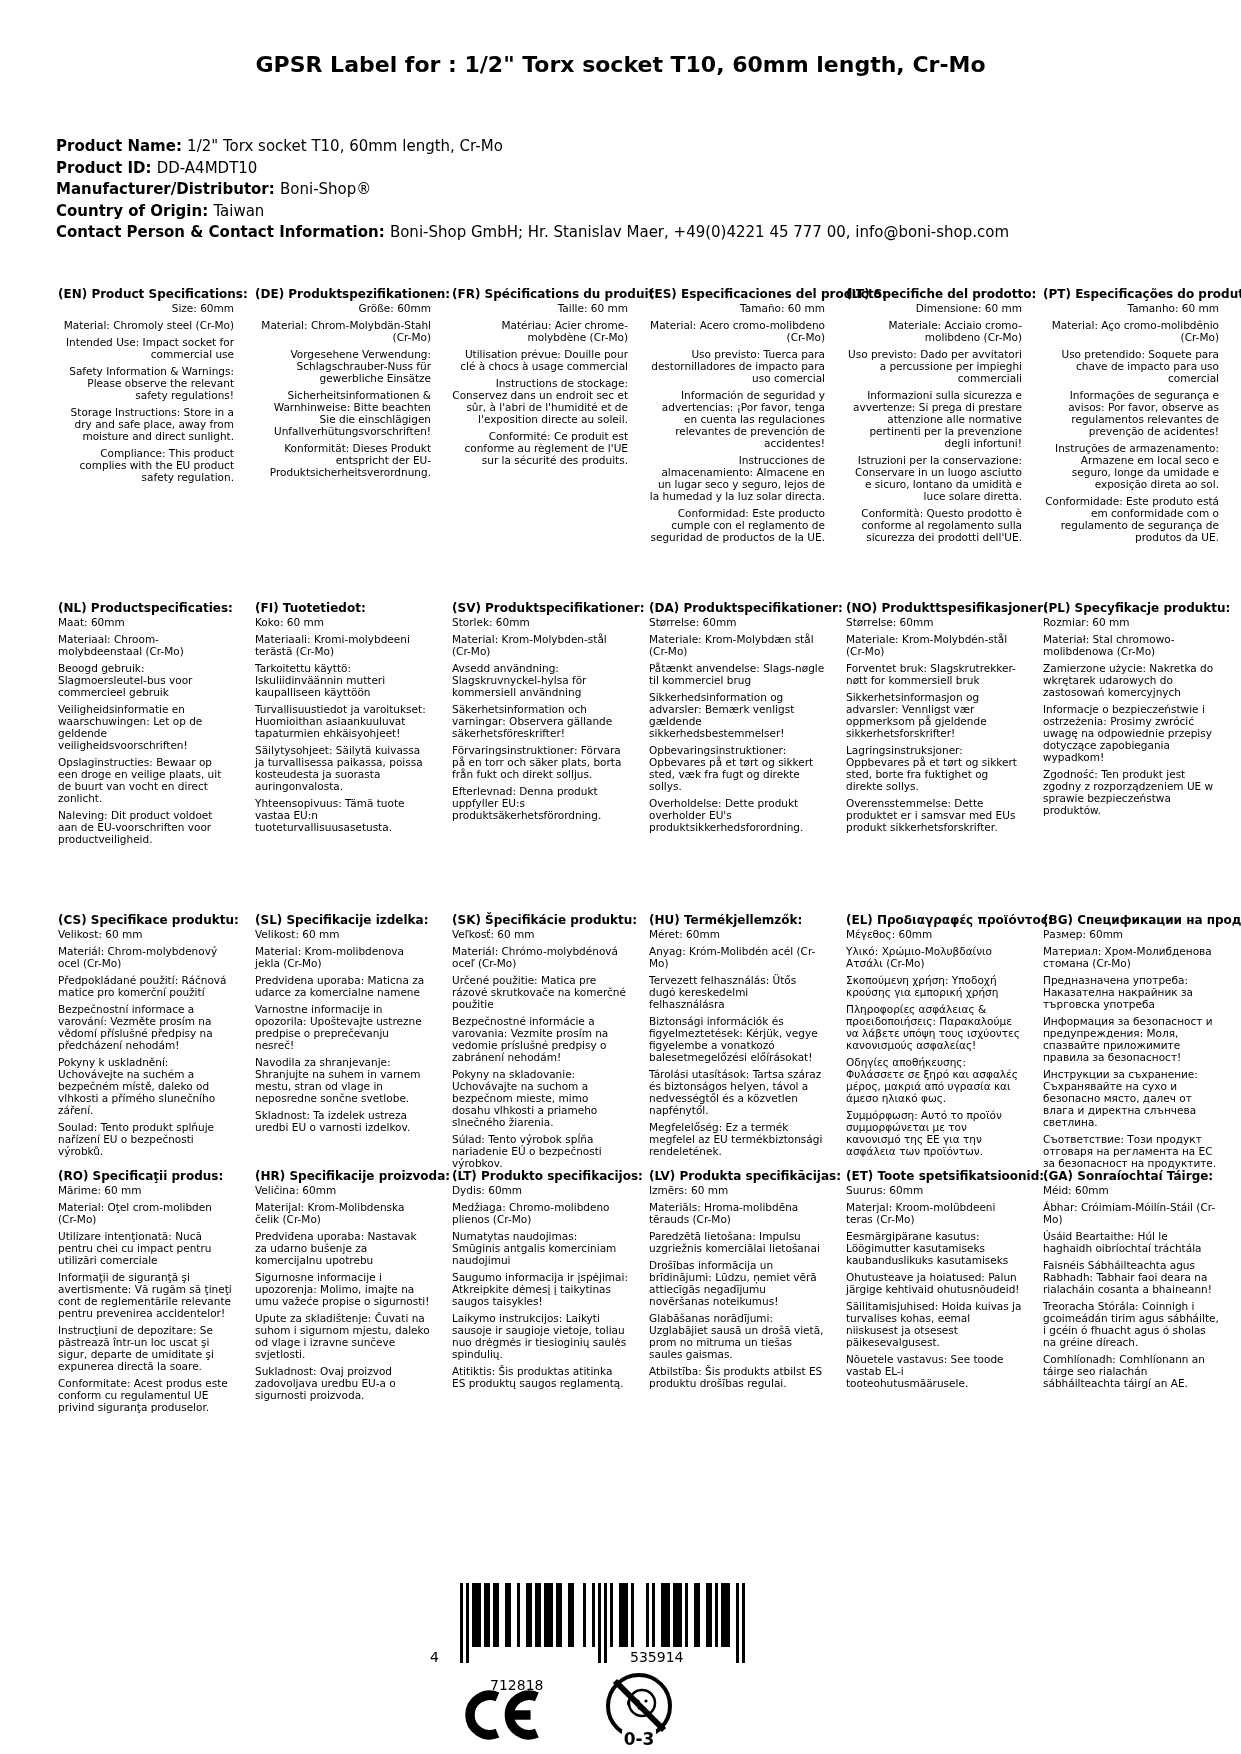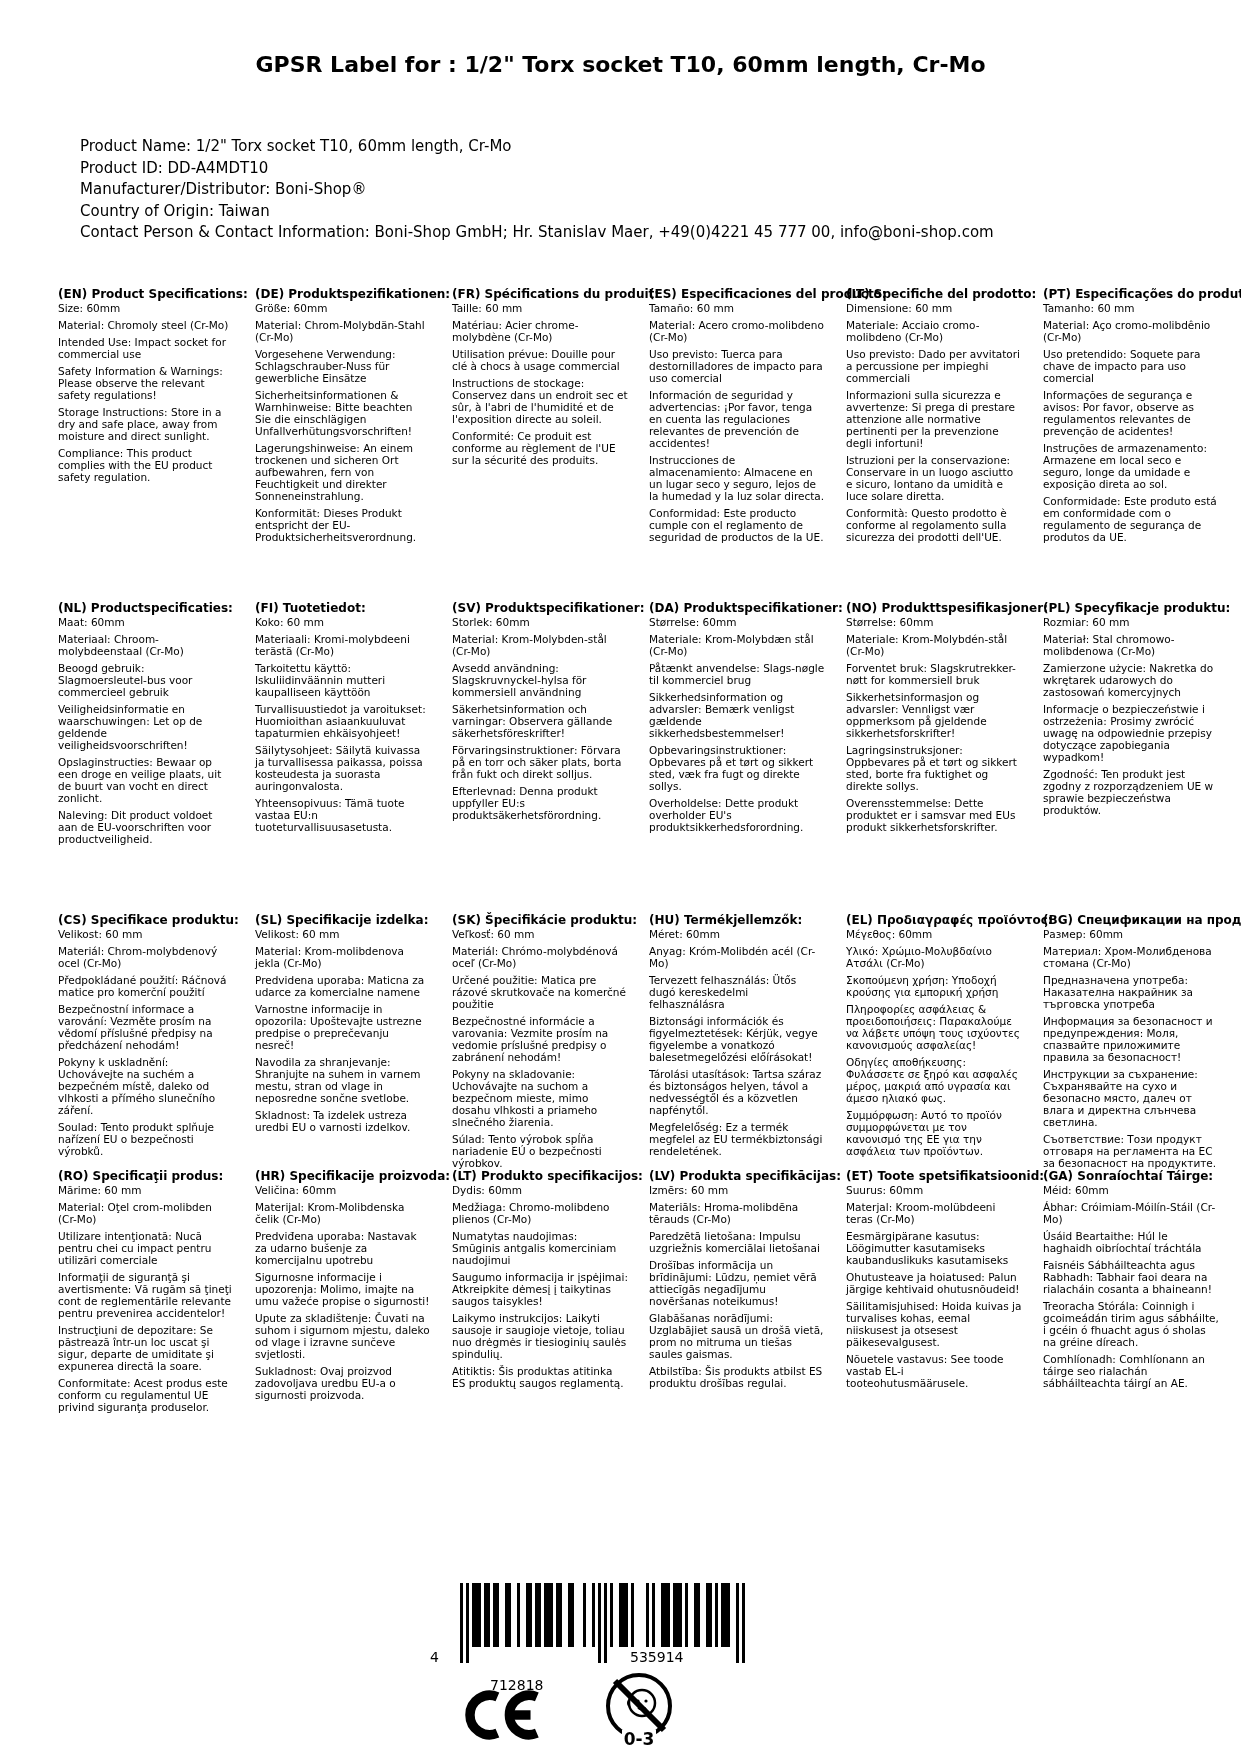--- a/index.html
+++ b/index.html
@@ -3,26 +3,26 @@
 <meta charset="utf-8">
 <style>
   html,body{margin:0;padding:0;background:#fff;}
   body{width:1241px;height:1754px;font-family:"DejaVu Sans","Liberation Sans",sans-serif;color:#000;}
   .page{position:relative;width:1241px;height:1754px;overflow:hidden;background:#fff;}
 
   .title{position:absolute;top:52px;left:0;width:100%;text-align:center;
          font-size:22px;font-weight:bold;margin:0;}
 
   .product-info{position:absolute;left:56px;top:136px;font-size:15px;line-height:21.5px;}
-  .info-line .lbl{font-weight:normal;margin-left:24px;}
+  .info-line .lbl{font-weight:bold;}
   .info-line .val{font-weight:normal;}
 
   .lang-row{position:absolute;left:58px;width:1162px;display:grid;
             grid-template-columns:repeat(6,176px);column-gap:21px;}
-  #row-0{top:288px;} #row-1{top:602px;} #row-2{top:914px;} #row-3{top:1170px;}
+  #row-0{top:288px;text-align:right;} #row-1{top:602px;} #row-2{top:914px;} #row-3{top:1170px;}
   .lang-block{font-size:10.5px;line-height:12px;}
   .lang-block h3{font-size:12px;font-weight:bold;margin:0 0 2px 0;white-space:nowrap;}
   .lang-block p{margin:0 0 5px 0;}
 
   .barcode{position:absolute;left:460px;top:1583px;width:285px;height:100px;}
   .barcode svg{display:block;}
   .barcode .digit{position:absolute;top:66px;font-size:14px;background:#fff;padding:0 2px;}
   .barcode .d-first{left:-32px;}
   .barcode .d-g1{left:28px;margin-top:28px;}
   .barcode .d-g2{left:168px;text-align:right;}
@@ -54,21 +54,20 @@
         <p>Safety Information &amp; Warnings: Please observe the relevant safety regulations!</p>
         <p>Storage Instructions: Store in a dry and safe place, away from moisture and direct sunlight.</p>
         <p>Compliance: This product complies with the EU product safety regulation.</p>
       </div>
       <div class="lang-block">
         <h3>(DE) Produktspezifikationen:</h3>
         <p>Größe: 60mm</p>
         <p>Material: Chrom-Molybdän-Stahl (Cr-Mo)</p>
         <p>Vorgesehene Verwendung: Schlagschrauber-Nuss für gewerbliche Einsätze</p>
         <p>Sicherheitsinformationen &amp; Warnhinweise: Bitte beachten Sie die einschlägigen Unfallverhütungsvorschriften!</p>
-        <p>Lagerungshinweise: An einem trockenen und sicheren Ort aufbewahren, fern von Feuchtigkeit und direkter Sonneneinstrahlung.</p>
         <p>Konformität: Dieses Produkt entspricht der EU-Produktsicherheitsverordnung.</p>
       </div>
       <div class="lang-block">
         <h3>(FR) Spécifications du produit:</h3>
         <p>Taille: 60 mm</p>
         <p>Matériau: Acier chrome-molybdène (Cr-Mo)</p>
         <p>Utilisation prévue: Douille pour clé à chocs à usage commercial</p>
         <p>Instructions de stockage: Conservez dans un endroit sec et sûr, à l'abri de l'humidité et de l'exposition directe au soleil.</p>
         <p>Conformité: Ce produit est conforme au règlement de l'UE sur la sécurité des produits.</p>
       </div>

